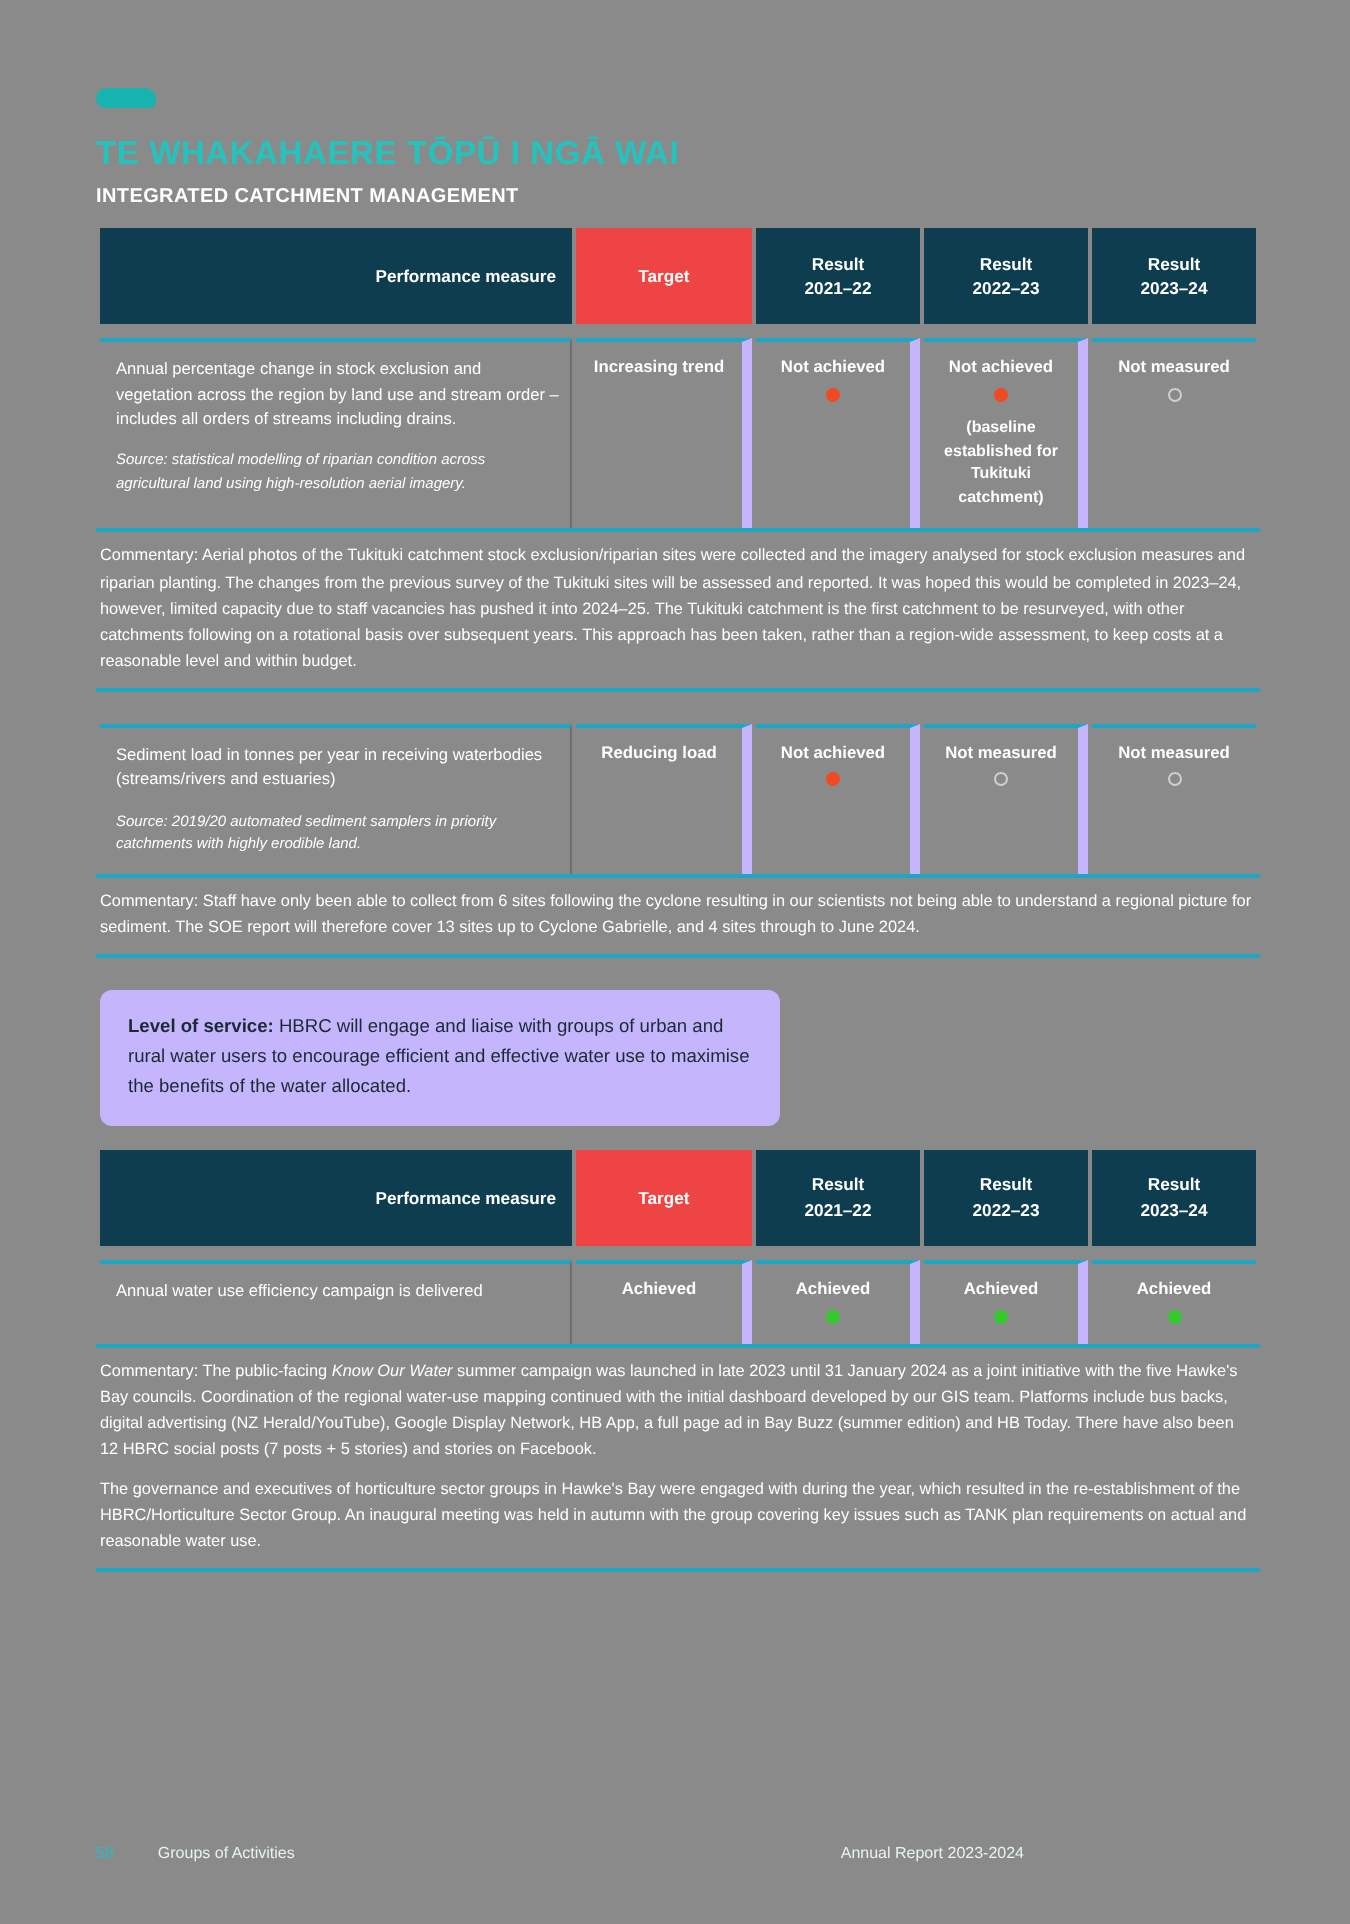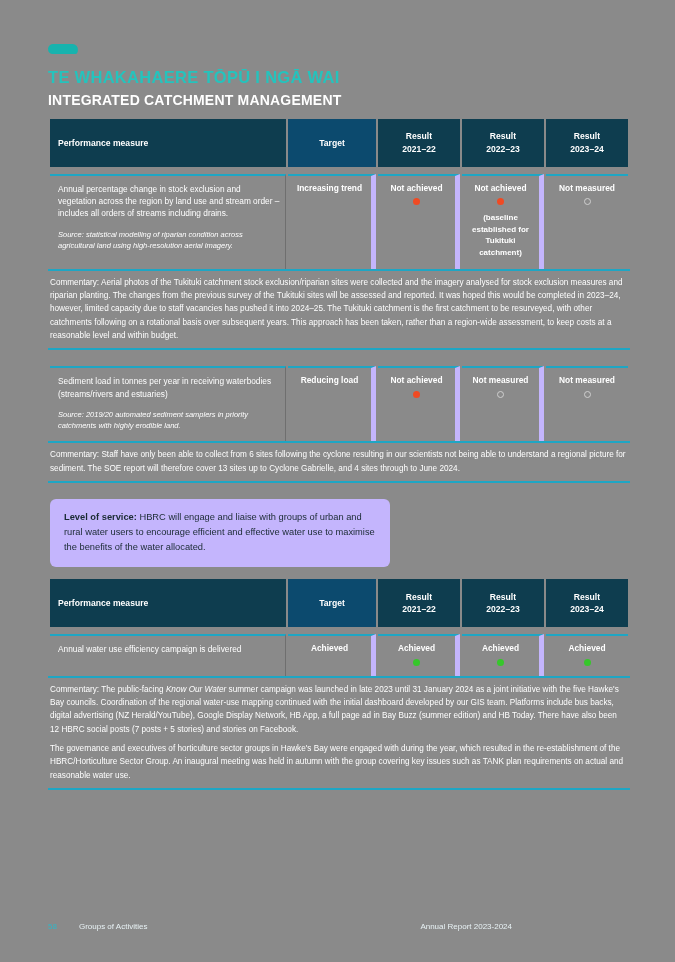--- a/index.html
+++ b/index.html
@@ -41,21 +41,21 @@
   }
   .maori-title {
     font-size: 16.5px;
     font-weight: bold;
     letter-spacing: 0.3px;
     color: #25c3bd;
     margin: 0 0 7px 0;
     line-height: 1.1;
   }
   .eng-title {
-    font-size: 14px;
+    font-size: 10px;
     font-weight: bold;
     letter-spacing: 0.2px;
     color: #ffffff;
     margin: 0 0 10px 0;
     line-height: 1.1;
   }
 
   
   .perf-table {
     width: 582px;
@@ -63,27 +63,27 @@
     border-spacing: 2px 0;
     table-layout: fixed;
     margin: 0;
   }
   .perf-table th {
     background: #0e3d4f;
     color: #ffffff;
     font-size: 8.6px;
     font-weight: bold;
     padding: 9px 8px;
-    text-align: left;
+    text-align: right;
     vertical-align: middle;
     height: 30px;
     border: none;
   }
   .perf-table th.c-target {
-    background: #0c4a6e;
+    background: #ef4444;
     text-align: center;
   }
   .perf-table th.c-result {
     text-align: center;
     line-height: 1.45;
   }
   .col-measure { width: 236px; }
   .col-target  { width: 88px; }
   .col-res     { width: 82px; }
 

